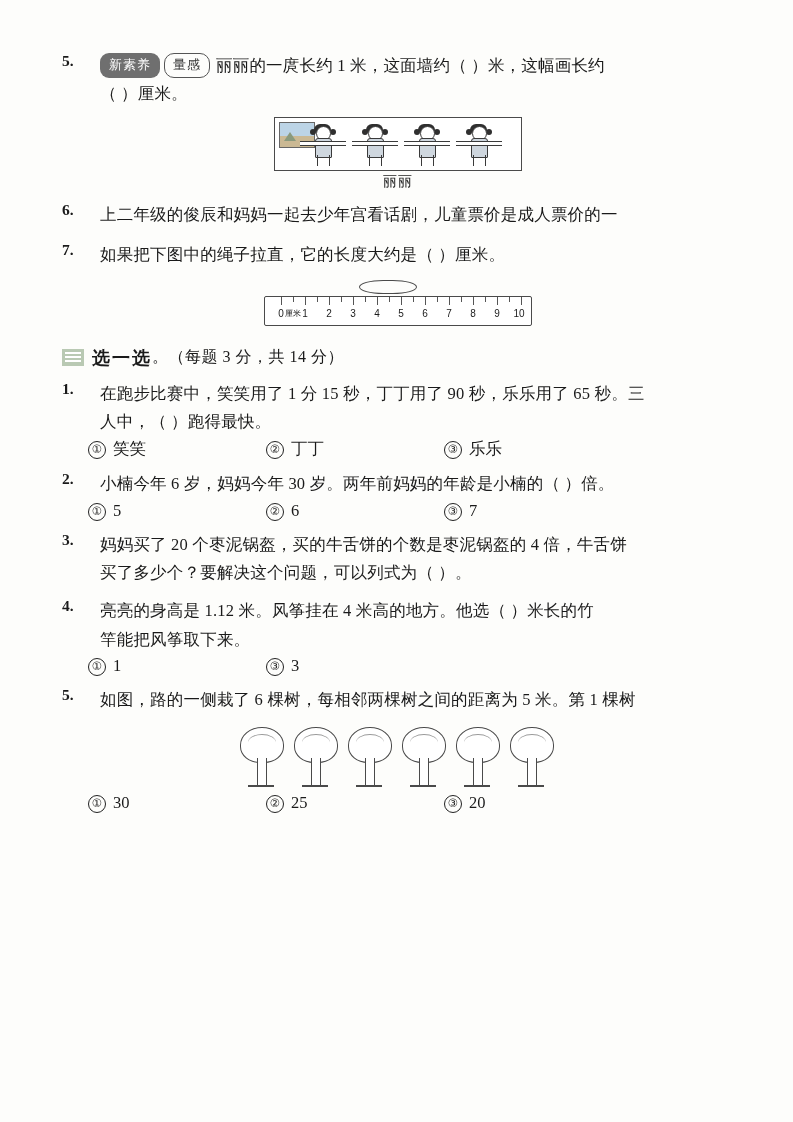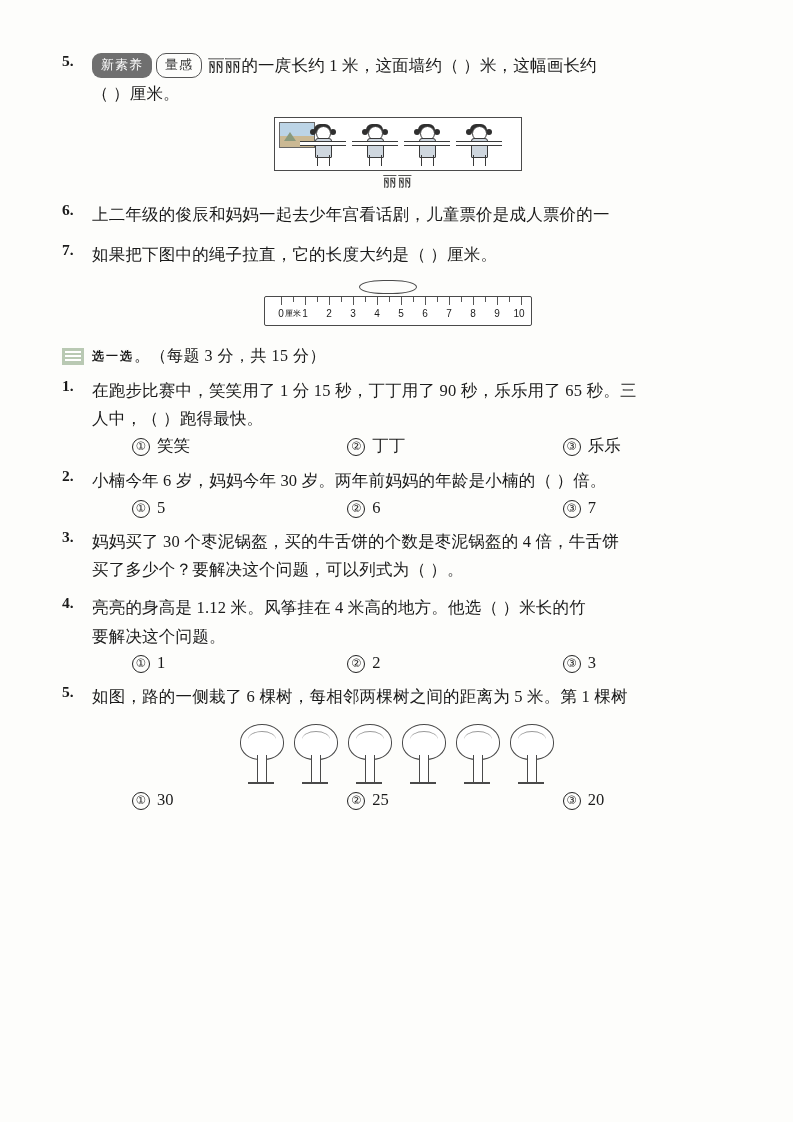--- a/index.html
+++ b/index.html
@@ -27,21 +27,21 @@
   .qnum {
     position: absolute;
     left: 0; top: 0;
     width: 22px;
     text-align: left;
     font-size: 15.5px;
     font-weight: bold;
     font-family: "Liberation Serif", serif;
   }
   .qbody {
-    margin-left: 30px;
+    margin-left: 38px;
     font-size: 16.5px;
     line-height: 1.72;
     letter-spacing: 0.2px;
   }
   .qbody p { margin: 0; }
 
   .badge-new {
     display: inline-block;
     background: #6f6f6f;
     color: #fff;
@@ -80,38 +80,38 @@
     margin-right: 8px;
     position: relative;
   }
   .sec-mark:before {
     content: "";
     position: absolute; left: 3px; top: 3px;
     width: 16px; height: 2px; background:#fff;
     box-shadow: 0 4px 0 #fff, 0 8px 0 #fff;
   }
   .sec-title {
-    font-size: 12px;
+    font-size: 18px;
     font-weight: bold;
     letter-spacing: 2px;
   }
   .sec-sub {
     font-size: 16px;
     letter-spacing: 0.5px;
   }
 
   
   .opts {
     margin-left: 26px;
     display: flex;
     font-size: 16.5px;
     margin-top: 2px;
     margin-bottom: 2px;
   }
-  .opt { width: 178px; margin-left: 44px; }
+  .opt { width: 178px; }
   .circnum {
     display: inline-block;
     width: 16px; height: 16px;
     border: 1.2px solid #222;
     border-radius: 50%;
     text-align: center;
     line-height: 15px;
     font-size: 11.5px;
     font-family: "Liberation Sans", sans-serif;
     margin-right: 7px;
@@ -395,21 +395,21 @@
             <span style="left:232px">9</span>
             <span style="left:254px">10</span>
           </div>
         </div>
       </div>
     </div>
 
     <div class="section">
       <span class="sec-mark"></span>
       <span class="sec-title">选一选</span>
-      <span class="sec-sub">。（每题 3 分，共 15 分）</span>
+      <span class="sec-sub">。（每题 3 分，共 14 分）</span>
     </div>
 
     <div class="q" style="margin-top:10px">
       <div class="qnum">1.</div>
       <div class="qbody">
         <p>在跑步比赛中，笑笑用了 1 分 15 秒，丁丁用了 90 秒，乐乐用了 65 秒。三</p>
         <p>人中，（      ）跑得最快。</p>
       </div>
       <div class="opts">
         <div class="opt"><span class="circnum">①</span><span>笑笑</span></div>
@@ -426,34 +426,33 @@
       <div class="opts">
         <div class="opt"><span class="circnum">①</span><span>5</span></div>
         <div class="opt"><span class="circnum">②</span><span>6</span></div>
         <div class="opt"><span class="circnum">③</span><span>7</span></div>
       </div>
     </div>
 
     <div class="q" style="margin-top:10px">
       <div class="qnum">3.</div>
       <div class="qbody">
-        <p>妈妈买了 30 个枣泥锅盔，买的牛舌饼的个数是枣泥锅盔的 4 倍，牛舌饼</p>
+        <p>妈妈买了 20 个枣泥锅盔，买的牛舌饼的个数是枣泥锅盔的 4 倍，牛舌饼</p>
         <p>买了多少个？要解决这个问题，可以列式为（      ）。</p>
       </div>
     </div>
 
     <div class="q" style="margin-top:10px">
       <div class="qnum">4.</div>
       <div class="qbody">
         <p>亮亮的身高是 1.12 米。风筝挂在 4 米高的地方。他选（      ）米长的竹</p>
-        <p>要解决这个问题。</p>
+        <p>竿能把风筝取下来。</p>
       </div>
       <div class="opts">
         <div class="opt"><span class="circnum">①</span><span>1</span></div>
-        <div class="opt"><span class="circnum">②</span><span>2</span></div>
         <div class="opt"><span class="circnum">③</span><span>3</span></div>
       </div>
     </div>
 
     <div class="q" style="margin-top:10px">
       <div class="qnum">5.</div>
       <div class="qbody">
         <p>如图，路的一侧栽了 6 棵树，每相邻两棵树之间的距离为 5 米。第 1 棵树</p>
       </div>
 

